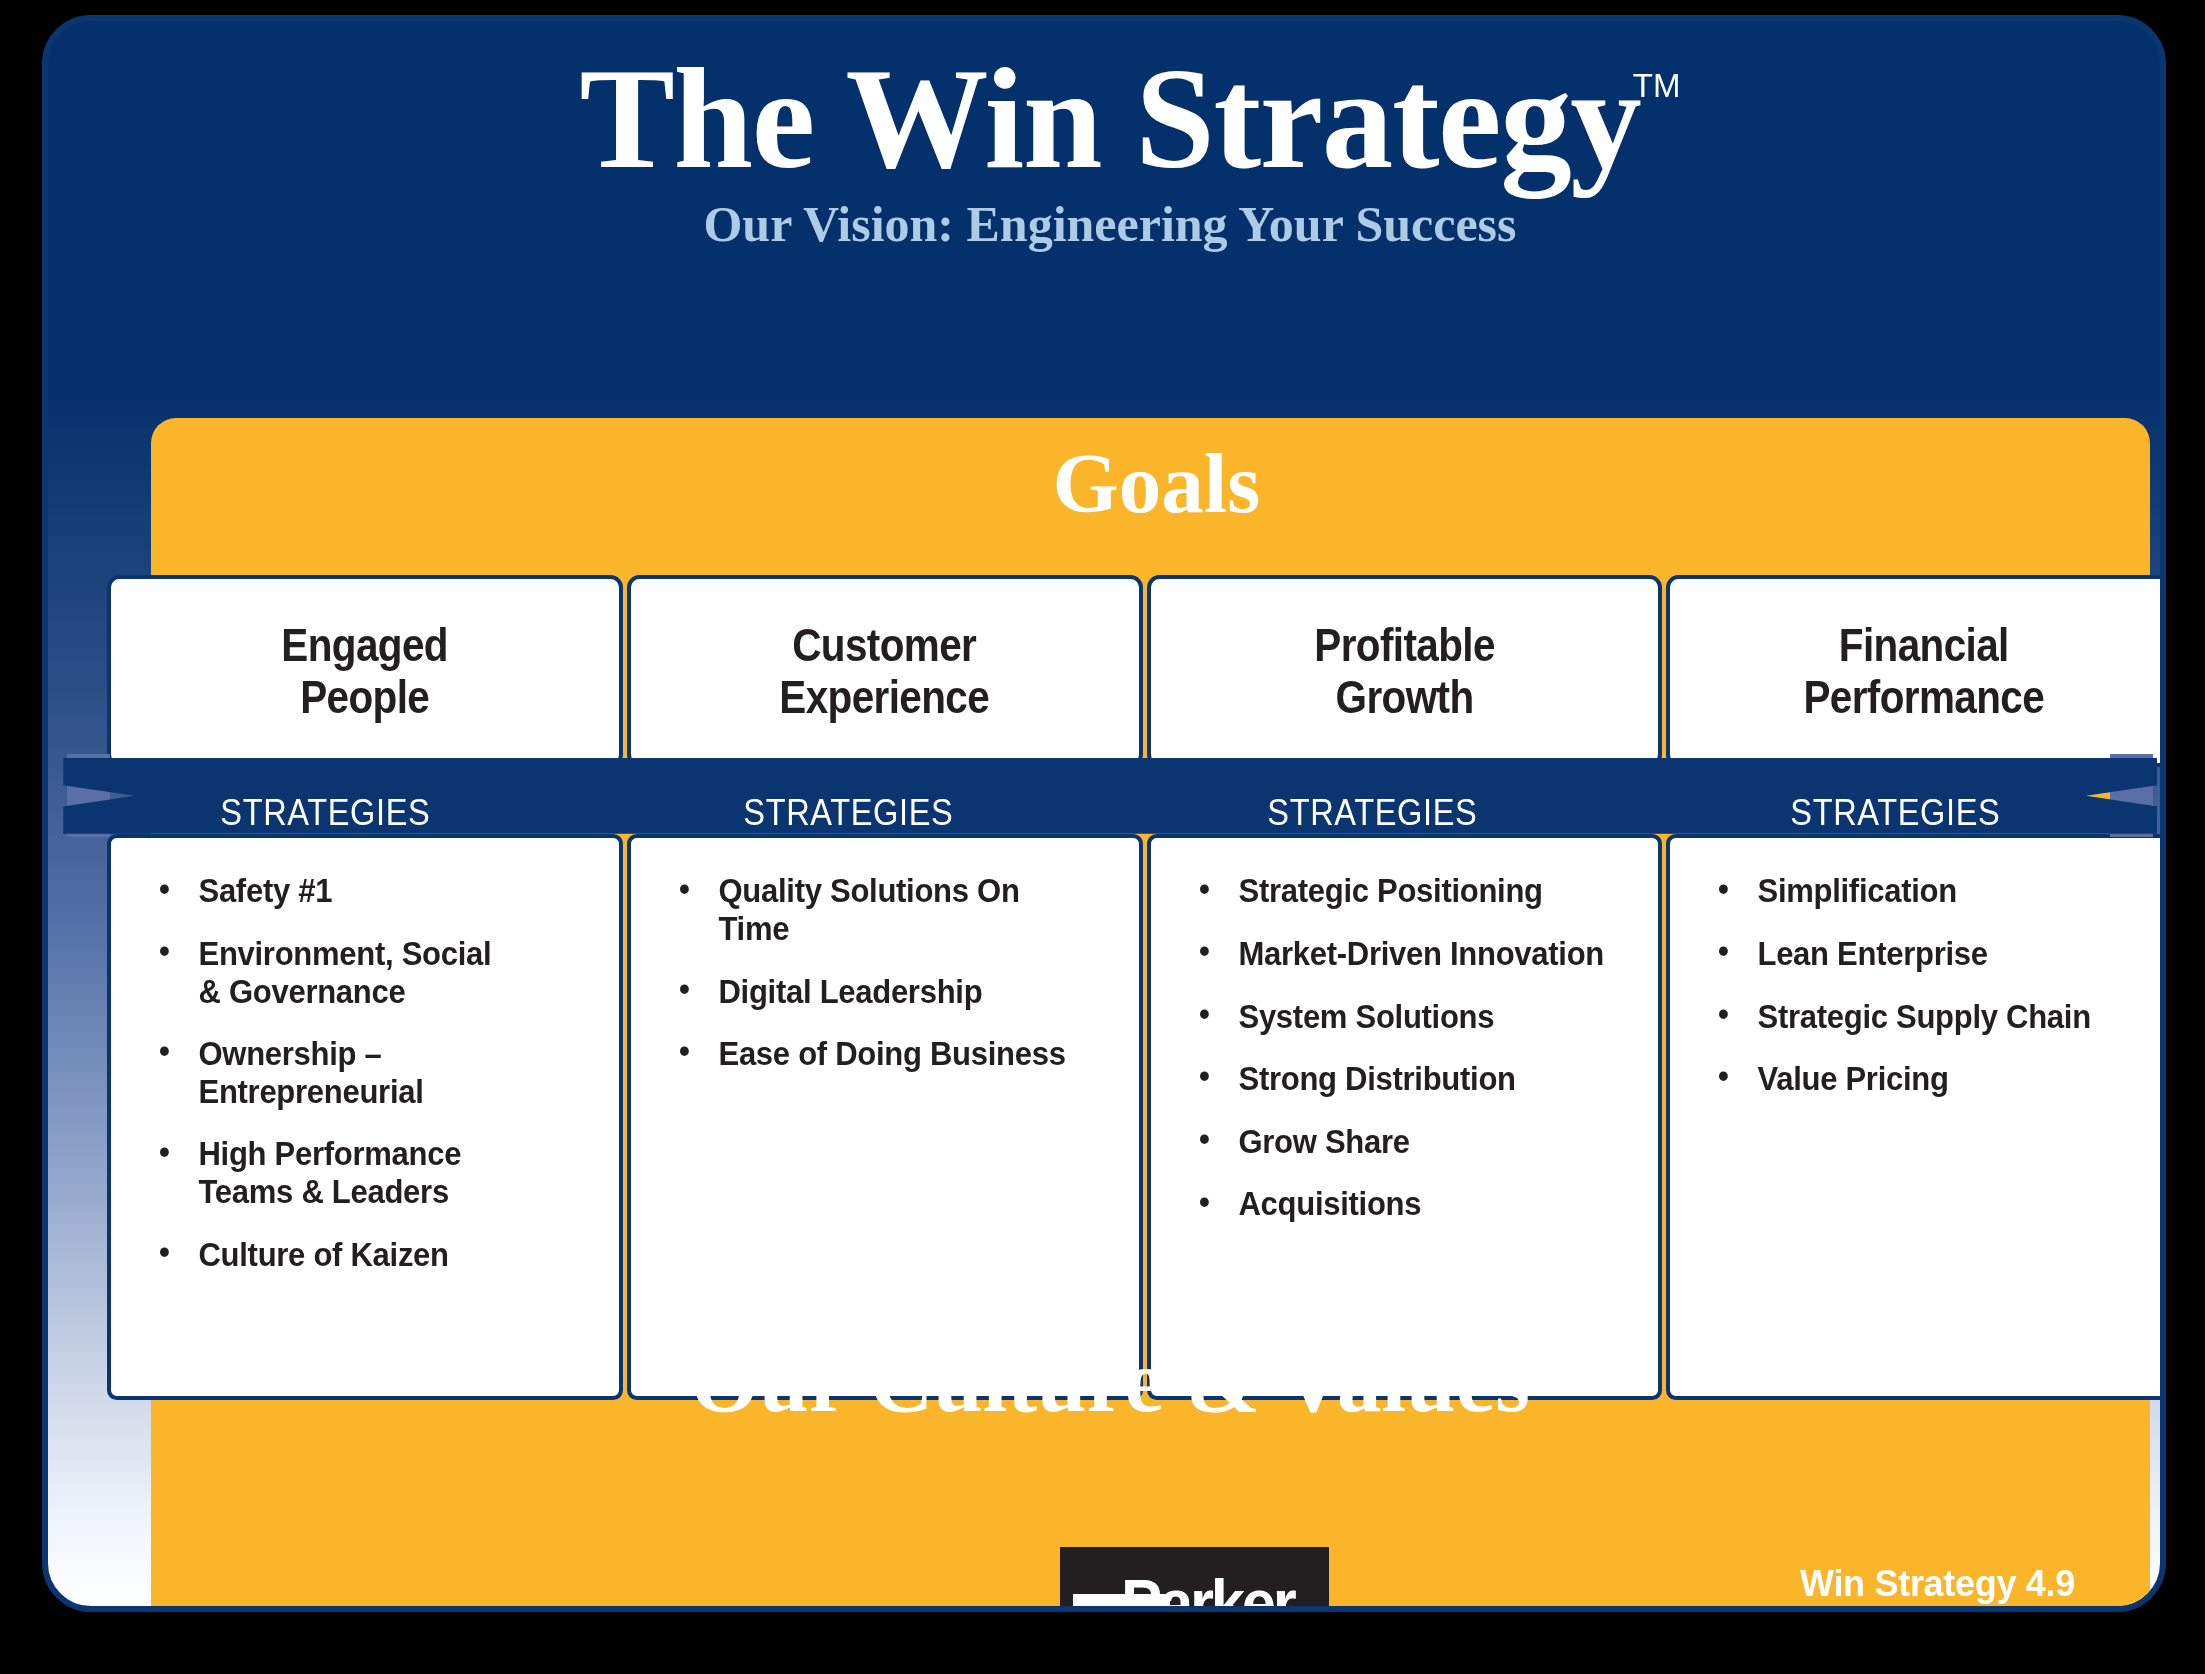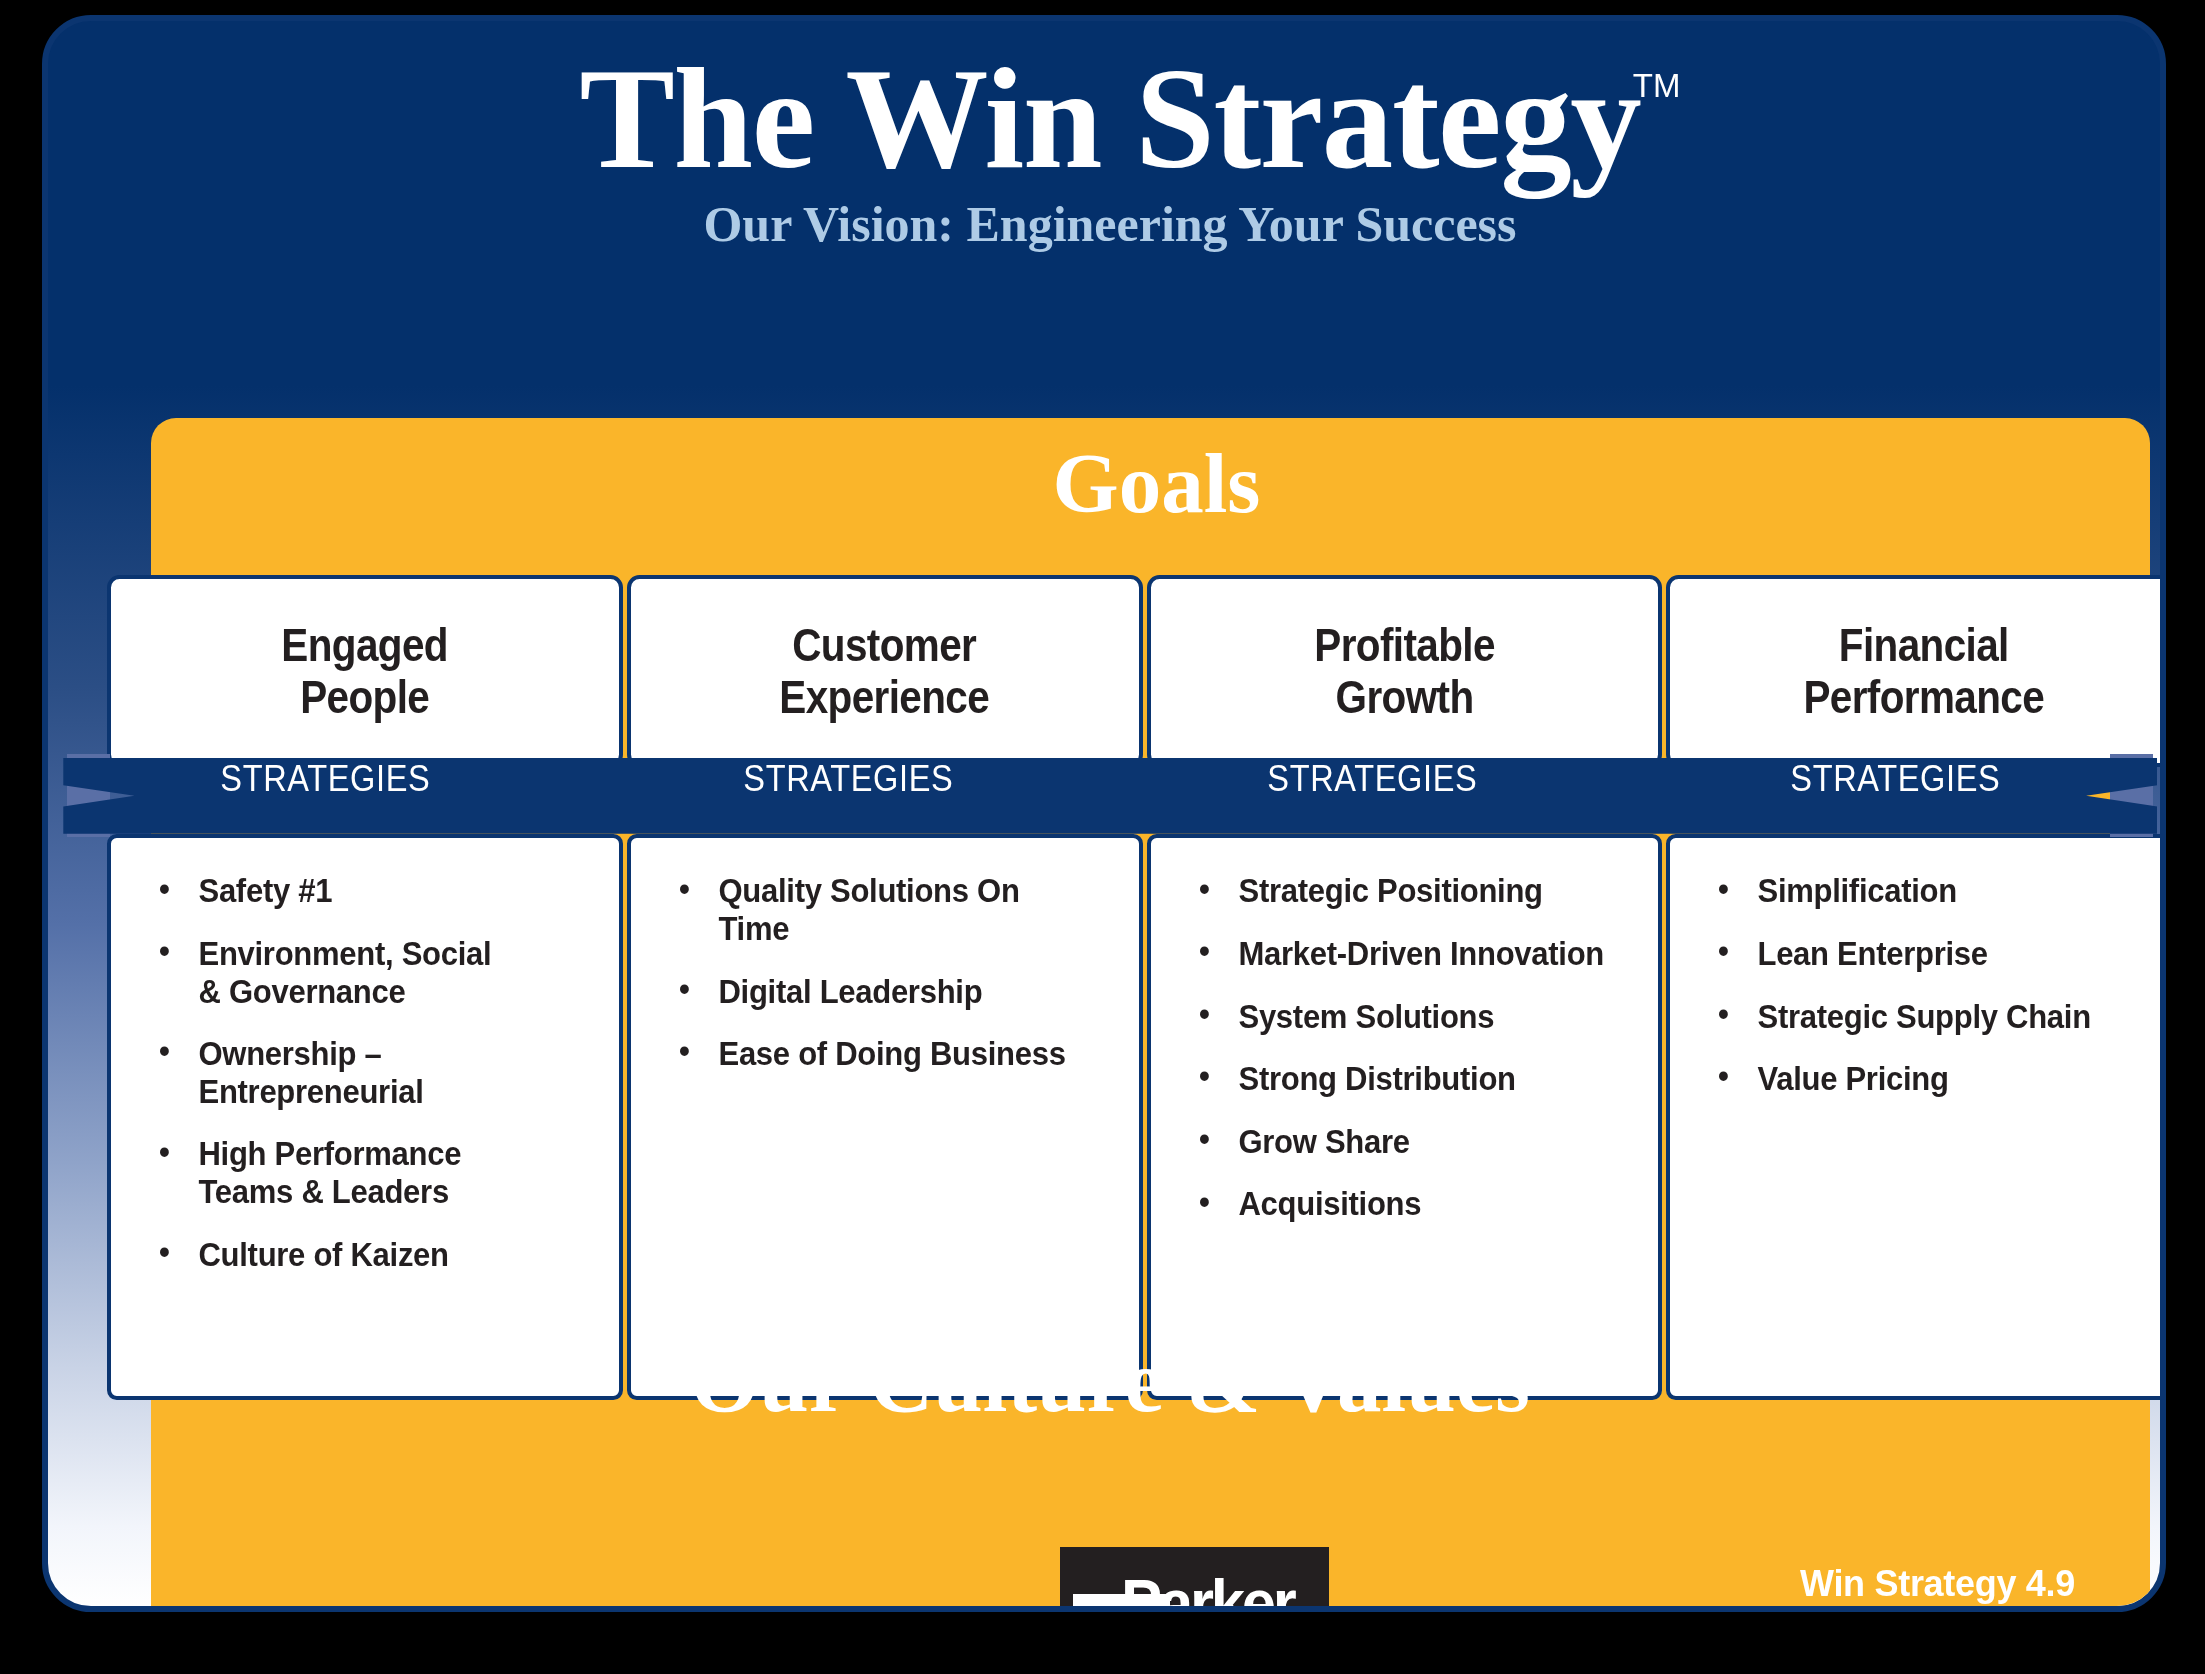--- a/index.html
+++ b/index.html
@@ -186,21 +186,21 @@
     top:3.5px;
     width:2094px;
     height:76px;
     background:#0B3570;
     clip-path:polygon(0 0, 100% 0, 100% 36%, 96.6% 50%, 100% 64%, 100% 100%, 0 100%, 0 64%, 3.4% 50%, 0 36%);
     display:flex;
   }
   .ribbon .seg{
     flex:1 1 0;
     display:flex;
-    align-items:flex-start;
+    align-items:flex-end;
     justify-content:center;
   }
   .seg span{
     font-family:"Liberation Sans", sans-serif;
     font-weight:normal;
     font-size:37px;
     letter-spacing:0.7px;
     color:#FFFFFF;
     transform:scaleX(.88);
   }

